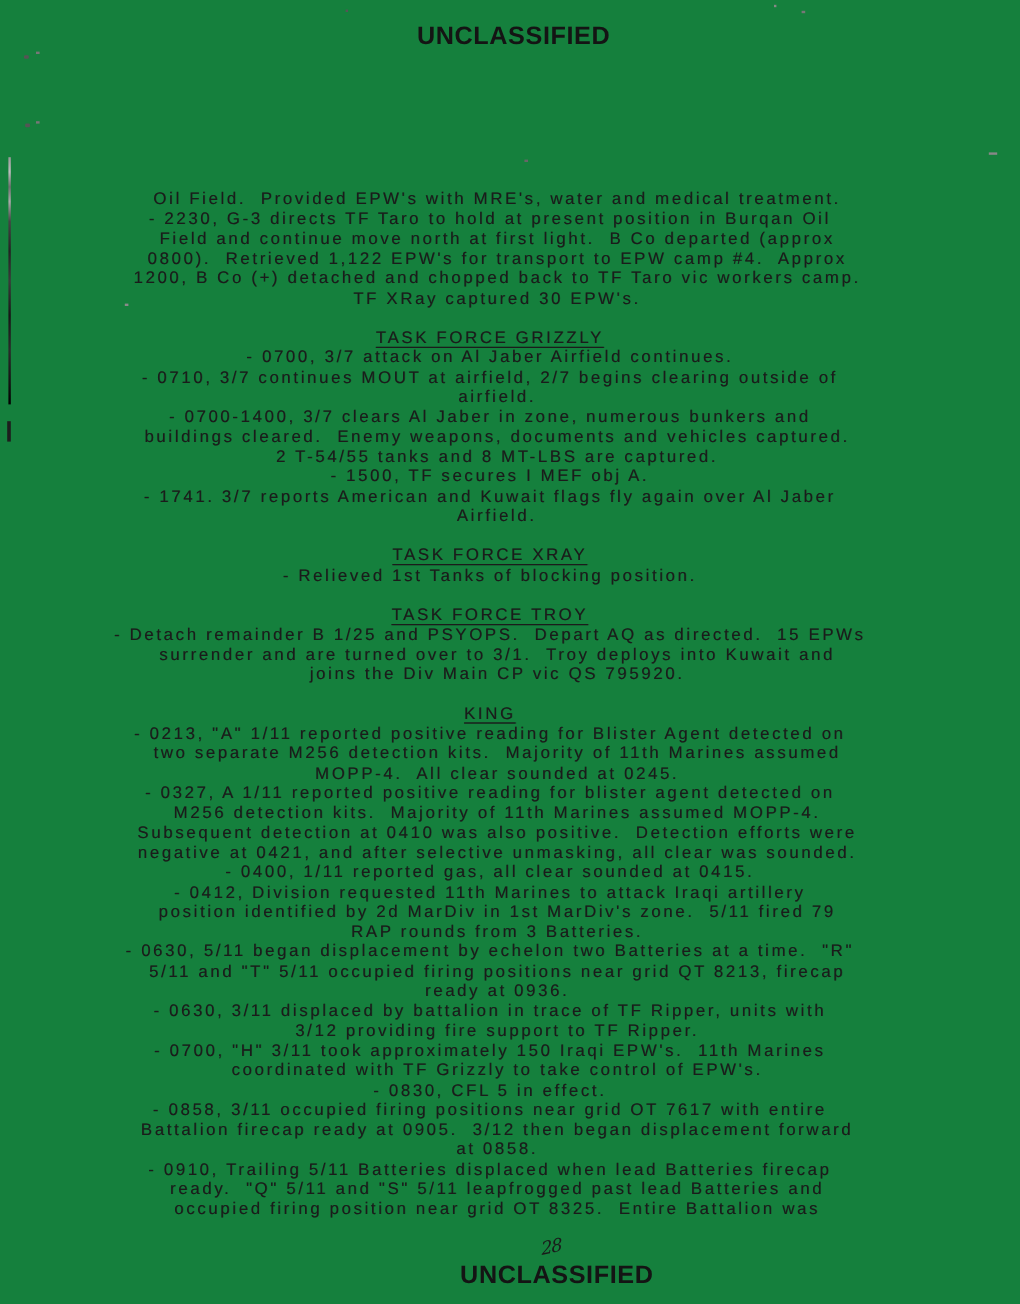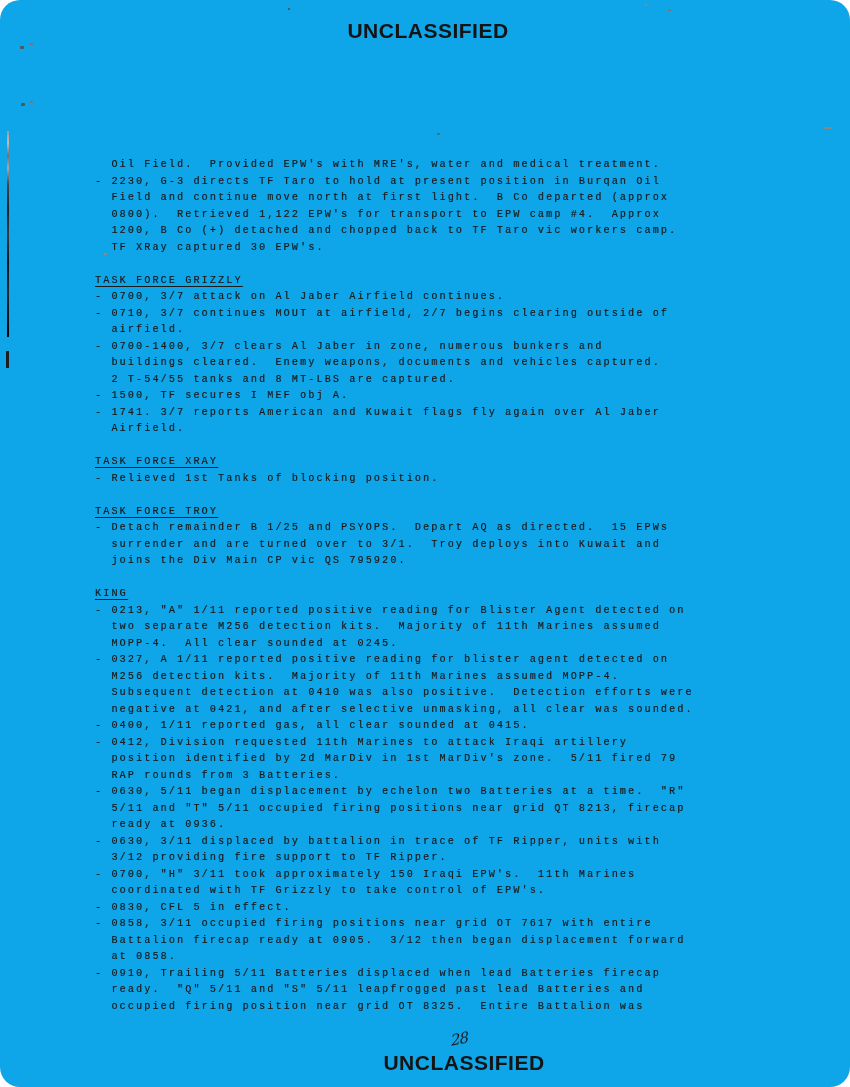--- a/index.html
+++ b/index.html
@@ -4,44 +4,44 @@
 <style>
   html, body {
     margin: 0; padding: 0;
     width: 850px; height: 1087px;
     background: #ffffff;
     overflow: hidden;
   }
   .page {
     position: relative;
     width: 850px; height: 1087px;
-    background: #0ea5e9;
-    border-radius: 20px;
+    background: #15803d;
   }
   
   .page-header {
     position: absolute;
     top: 19px; left: 0; width: 856px;
     text-align: center;
     font-family: "Liberation Sans", sans-serif;
     font-weight: 700;
     font-size: 21px;
     letter-spacing: 0.5px;
     color: #141414;
   }
   
   .doc-body {
     position: absolute;
     left: 95px; top: 157px;
-    font-family: Liberation Mono, monospace;
-    font-size: 10px;
+    font-family: Liberation Sans, sans-serif;
+    font-size: 14px;
     letter-spacing: 2.2px;
     color: #1b1b1b;
     white-space: pre;
     text-shadow: 0.4px 0 0 rgba(25,25,25,0.45);
+    text-align: center;
   }
   .line {
     height: 16.5px;
     line-height: 16.5px;
   }
   .section + .section { margin-top: 16.5px; }
   .heading {
     text-decoration: underline;
     text-decoration-thickness: 1.3px;
     text-underline-offset: 2.5px;

